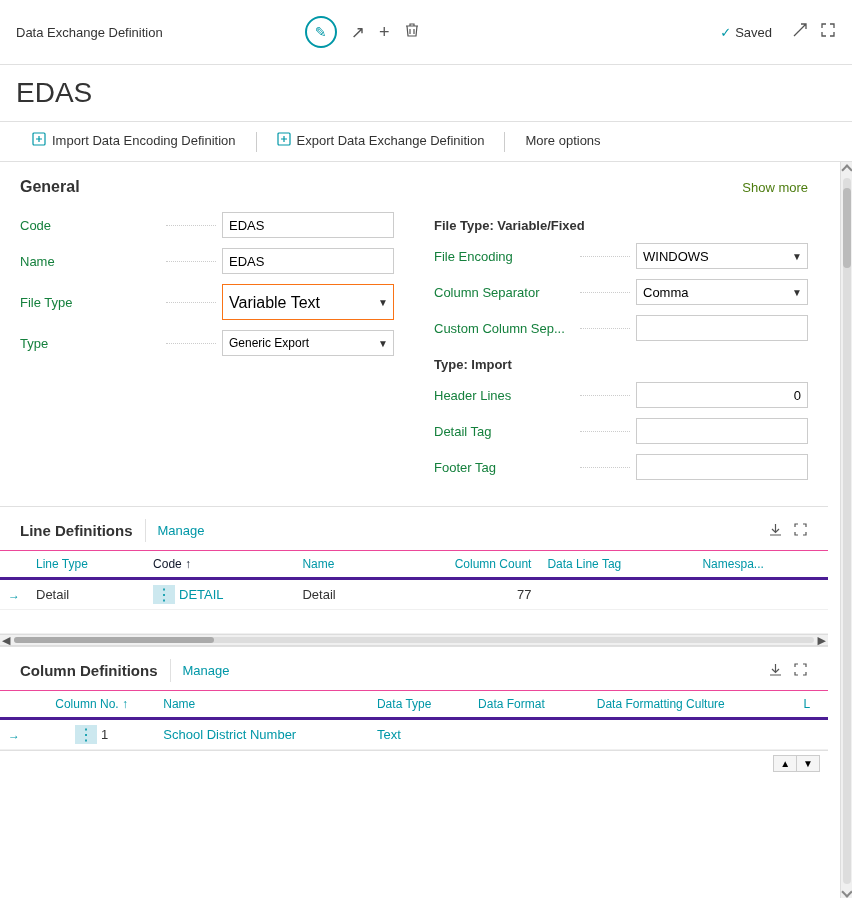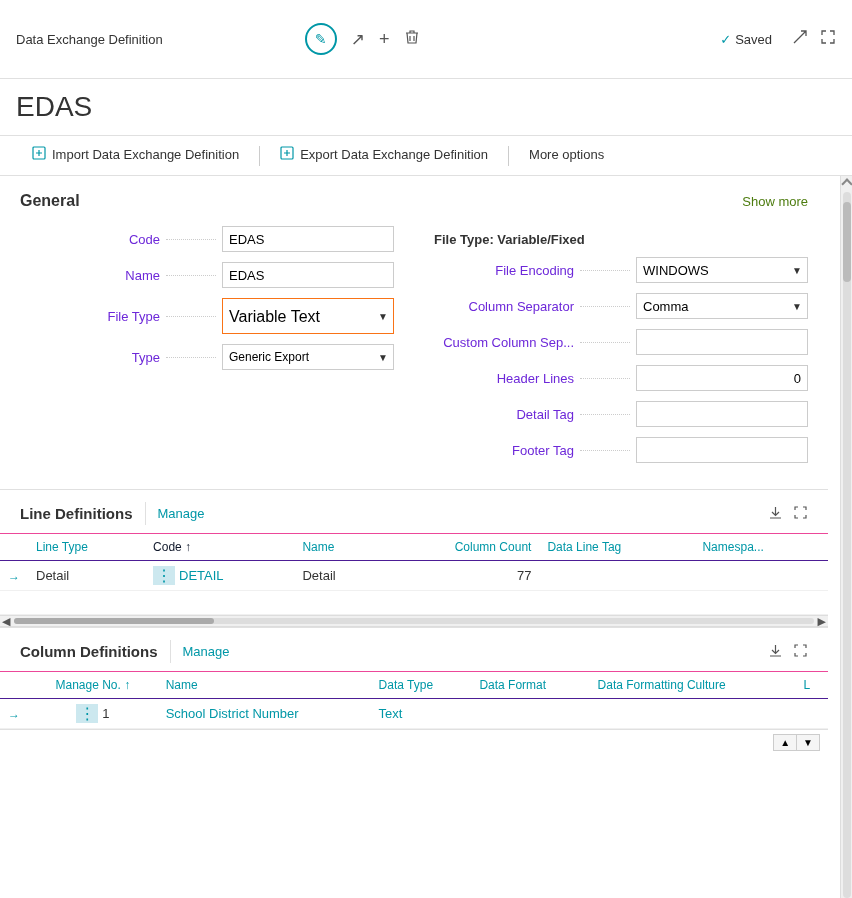--- a/index.html
+++ b/index.html
@@ -1,19 +1,19 @@
 <!DOCTYPE html>
 <html><head>
   <meta charset="utf-8">
   <style>
     * { box-sizing: border-box; margin: 0; padding: 0; }
     body { font-family: 'Segoe UI', Arial, sans-serif; font-size: 13px; color: #333; background: #fff; width: 852px; min-height: 898px; overflow-x: hidden; }
 
     
-    .top-bar { display: flex; align-items: center; padding: 23px 16px; border-bottom: 1px solid #e0e0e0; gap: 12px; }
+    .top-bar { display: flex; align-items: center; padding: 16px 16px; border-bottom: 1px solid #e0e0e0; gap: 12px; }
     .top-bar-title { font-size: 13px; color: #333; flex: 1; }
     .top-bar-icons { display: flex; align-items: center; gap: 14px; }
     .top-bar-icon { cursor: pointer; color: #555; font-size: 16px; }
     .top-bar-icon.circle { width: 32px; height: 32px; border-radius: 50%; border: 2px solid #0097a7; display: flex; align-items: center; justify-content: center; color: #0097a7; font-size: 14px; }
     .saved-text { font-size: 13px; color: #333; display: flex; align-items: center; gap: 4px; }
     .saved-check { color: #0097a7; }
 
     
     .page-title { padding: 12px 16px 4px; font-size: 28px; font-weight: 300; color: #333; border-bottom: 1px solid #e0e0e0; padding-bottom: 12px; }
 
@@ -39,34 +39,34 @@
     
     .table-section { padding: 0; margin: 0 0 0 0; }
     .table-section-header { display: flex; align-items: center; padding: 12px 20px 8px; border-bottom: 1px solid #ec4899; gap: 0; }
     .table-section-title { font-size: 15px; font-weight: 600; color: #333; }
     .table-section-manage { font-size: 13px; color: #0097a7; padding: 4px 12px; cursor: pointer; border-left: 1px solid #e0e0e0; margin-left: 12px; }
     .table-section-icons { margin-left: auto; display: flex; gap: 10px; }
     .table-section-icon { color: #555; cursor: pointer; font-size: 15px; }
 
     
     .data-table { width: 100%; border-collapse: collapse; }
-    .data-table th { padding: 6px 8px; font-size: 12px; color: #0097a7; font-weight: 400; border-bottom: 1px solid #4c1d95; text-align: left; white-space: nowrap; }
+    .data-table th { padding: 6px 8px; font-size: 12px; color: #0097a7; font-weight: 400; border-bottom: 3px solid #4c1d95; text-align: left; white-space: nowrap; }
     .data-table td { padding: 5px 8px; font-size: 13px; border-bottom: 1px solid #f0f0f0; white-space: nowrap; }
     .row-arrow { color: #0097a7; font-size: 12px; }
     .row-menu { color: #0097a7; font-size: 16px; cursor: pointer; background: #cce8ef; padding: 0 3px; }
     .detail-code { color: #0097a7; font-weight: 500; }
     .table-scroll-bar { height: 12px; background: #f0f0f0; border-top: 1px solid #ddd; border-bottom: 1px solid #ddd; display: flex; align-items: center; position: relative; padding: 0 14px; }
     .table-scroll-track { flex: 1; height: 6px; background: #ddd; border-radius: 3px; }
     .table-scroll-thumb { width: 200px; height: 6px; background: #aaa; border-radius: 3px; }
     .table-scroll-left { position: absolute; left: 2px; cursor: pointer; font-size: 11px; color: #555; }
     .table-scroll-right { position: absolute; right: 2px; cursor: pointer; font-size: 11px; color: #555; }
 
     
     .dotted-row { display: flex; align-items: center; margin-bottom: 10px; }
-    .dotted-label { color: #6d28d9; font-size: 13px; min-width: 140px; text-align: right; }
+    .dotted-label { color: #15803d; font-size: 13px; min-width: 140px; }
     .dotted-spacer { flex: 1; border-bottom: 1px dotted #ccc; margin: 0 6px; max-width: 50px; }
     .col-arrow-cell { width: 24px; }
   </style>
 </head>
 <body>
 
 <div class="top-bar">
   <span class="top-bar-title">Data Exchange Definition</span>
   <div class="top-bar-icons">
     <div class="top-bar-icon circle">✎</div>
@@ -99,21 +99,21 @@
 <div class="page-title">EDAS</div>
 
 <div class="action-tabs">
   <div class="action-tab">
     <span class="tab-icon">
       <svg width="14" height="14" viewBox="0 0 14 14" fill="none">
           <rect x="1" y="1" width="12" height="12" rx="1" stroke="#0097a7" stroke-width="1.2"></rect>
           <path d="M4 7h6M7 4v6" stroke="#0097a7" stroke-width="1.2"></path>
         </svg>
     </span>
-    <span>Import Data Exchange Definition</span>
+    <span>Import Data Encoding Definition</span>
   </div>
   <div class="action-tab-separator"></div>
   <div class="action-tab">
     <span class="tab-icon">
       <svg width="14" height="14" viewBox="0 0 14 14" fill="none">
           <rect x="1" y="1" width="12" height="12" rx="1" stroke="#0097a7" stroke-width="1.2"></rect>
           <path d="M4 7h6M7 4v6" stroke="#0097a7" stroke-width="1.2"></path>
         </svg>
     </span>
     <span>Export Data Exchange Definition</span>
@@ -210,20 +210,21 @@
           </div>
 
           <div class="dotted-row">
             <span class="dotted-label">Custom Column Sep...</span>
             <div class="dotted-spacer"></div>
             <div style="flex:1;">
               <input type="text" value="" style="width: 100%; border: 1px solid rgb(204, 204, 204); padding: 3px 6px; font-size: 13px; height: 26px; outline: none;">
             </div>
           </div>
 
+          <div class="section-subtitle">Type: Import</div>
 
           <div class="dotted-row">
             <span class="dotted-label">Header Lines</span>
             <div class="dotted-spacer"></div>
             <div style="flex:1;">
               <input type="text" value="0" style="width: 100%; border: 1px solid rgb(204, 204, 204); padding: 3px 6px; font-size: 13px; height: 26px; text-align: right; outline: none;">
             </div>
           </div>
 
           <div class="dotted-row">
@@ -340,21 +341,21 @@
         </div>
       </div>
 
       <div style="overflow-x:auto;">
         <table class="data-table" style="min-width:700px;">
           <thead>
             <tr>
               <th style="width:24px;"></th>
               <th style="text-align:center;">
                 <div>
-                  <div>Manage No. ↑</div>
+                  <div>Column No. ↑</div>
                 </div>
               </th>
               <th>
                 <span>Name</span>
               </th>
               <th>
                 <span>Data Type</span>
               </th>
               <th>
                 <span>Data Format</span>

